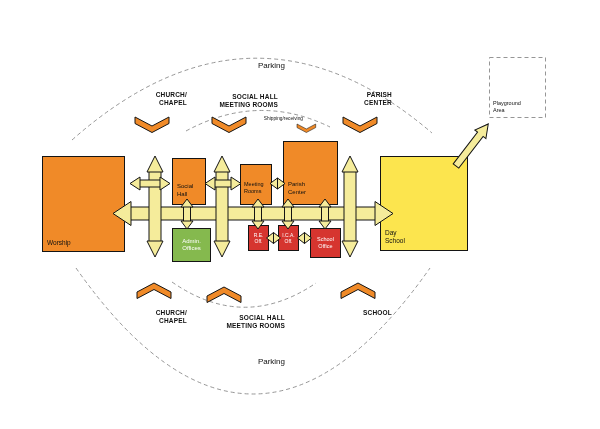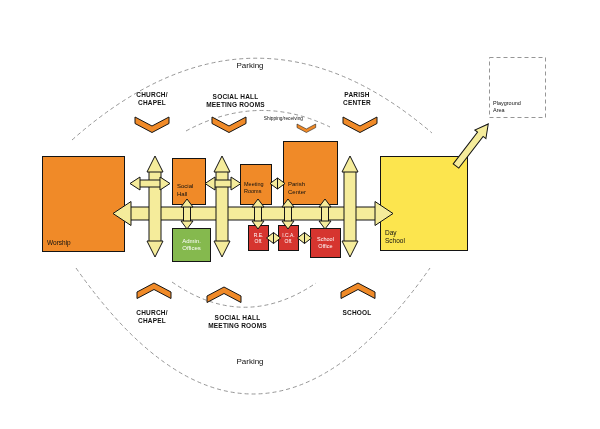--- a/index.html
+++ b/index.html
@@ -13,21 +13,21 @@
   .b-green{background:var(--green,#85B94E);}
   .b-red{background:var(--red,#D6352F);}
   .ctr{justify-content:center;align-items:center;text-align:center;color:#fff;}
   .bld span{display:block;}
   
   svg{position:absolute;left:0;top:0;z-index:2;pointer-events:none;}
   .dash{fill:none;stroke:var(--dash,#8a8a8a);stroke-width:0.9;stroke-dasharray:4 3;}
   .cfill{fill:var(--corridor,#F5EC9B);stroke:#141414;stroke-width:1;stroke-linejoin:miter;}
   .chev{fill:var(--orange,#F08A28);stroke:#141414;stroke-width:1;stroke-linejoin:miter;}
   
-  .lbl{position:absolute;z-index:3;text-align:center;line-height:1.3;font-weight:600;
+  .lbl{position:absolute;z-index:3;text-align:right;line-height:1.3;font-weight:600;
        letter-spacing:.2px;color:#111;}
   .plain{font-weight:400;letter-spacing:0;}
 </style>
 </head>
 <body>
 
 <div id="stage">
 
   <div class="bld b-orange" style="left:42px;top:156px;width:83px;height:96px;padding:0 0 4px 4px;font-size:6.5px;">
     <span>Worship</span>

